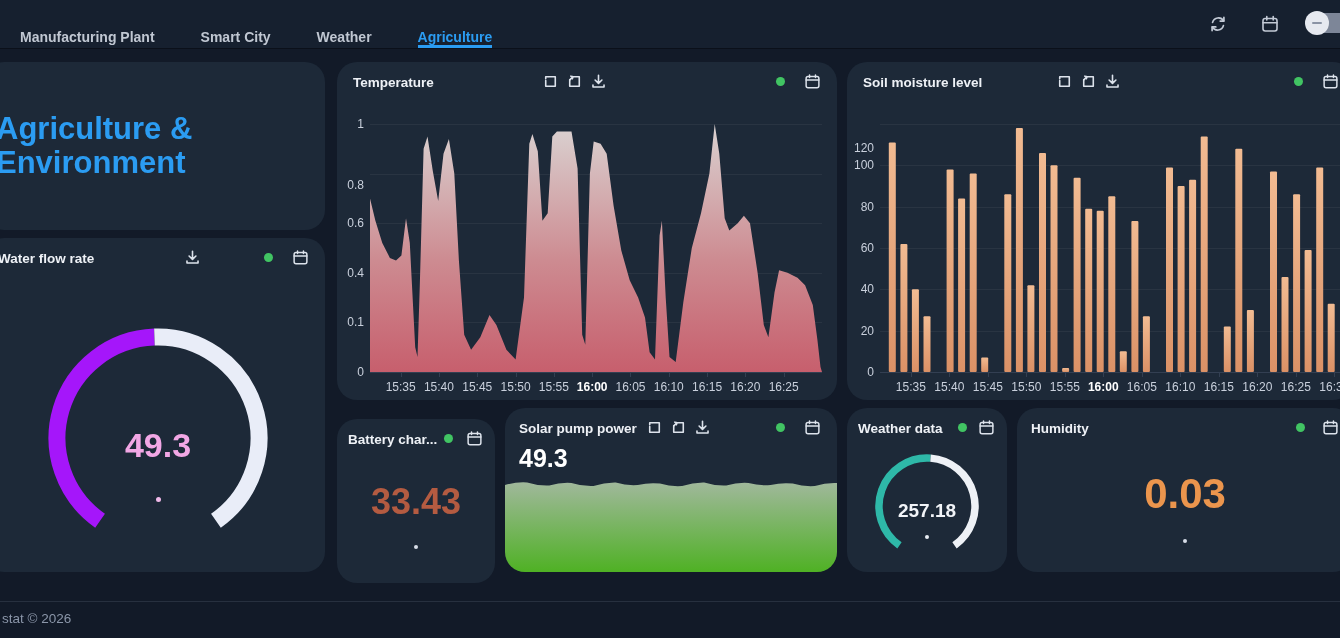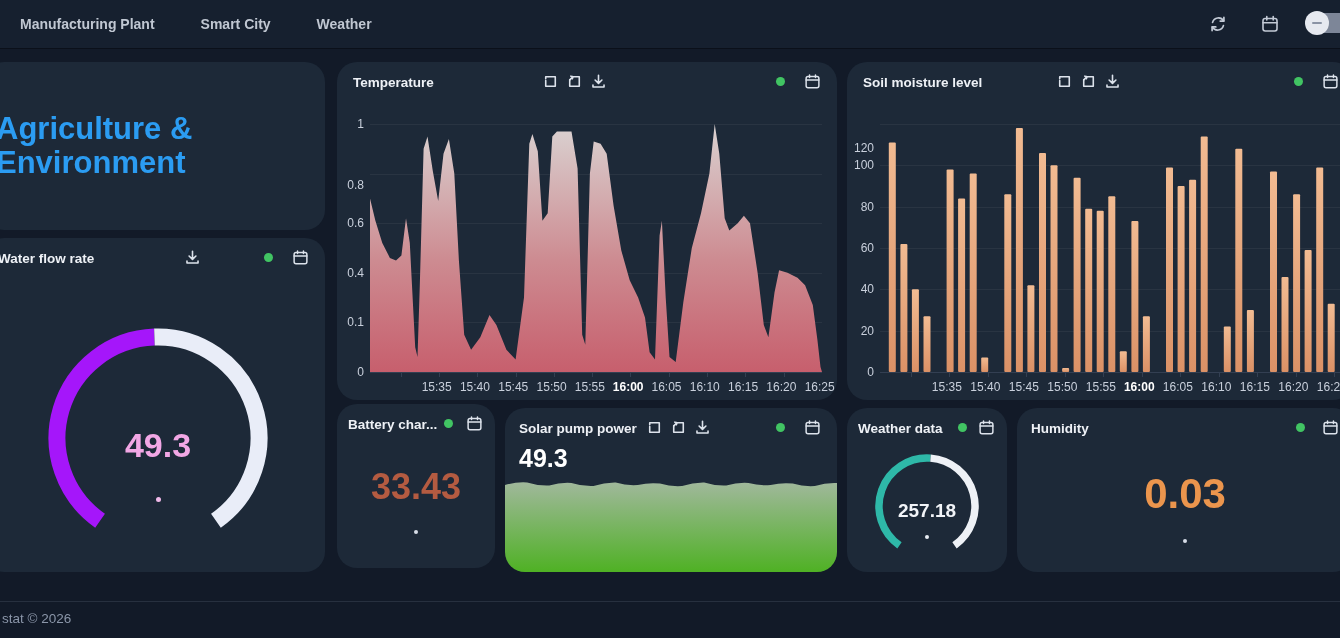--- a/index.html
+++ b/index.html
@@ -2,61 +2,61 @@
 <html><head>
 <meta charset="utf-8">
 <style>
   html,body{margin:0;padding:0;background:#121a28;}
   body{width:1340px;height:638px;position:relative;overflow:hidden;
        font-family:"Liberation Sans",sans-serif;color:#e8ecf2;}
 
   
   .navbar{position:absolute;left:0;top:0;width:100%;height:48px;background:#16202f;
           display:flex;align-items:stretch;box-shadow:0 1px 0 rgba(0,0,0,.35);}
-  .tabs{display:flex;align-items:center;padding-left:20px;gap:46px;}
+  .tabs{display:flex;align-items:flex-end;padding-left:20px;gap:46px;}
   .tab{display:flex;align-items:center;font-size:14px;font-weight:600;color:#c0c7d2;
        cursor:pointer;border-bottom:3px solid transparent;padding-top:3px;}
   .tab.active{color:#2b9cf2;border-bottom-color:#2b9cf2;}
   .nav-icon{width:20px;height:20px;color:#c3cad6;cursor:pointer;}
   .nav-icon svg{width:100%;height:100%;display:block;}
   .refresh-btn{position:absolute;right:112px;top:14px;}
   .caldr-btn{position:absolute;right:60px;top:14px;}
   .toggle{position:absolute;right:-14px;top:13px;width:46px;height:20px;border-radius:10px;
           background:#7d8698;cursor:pointer;}
   .toggle .knob{position:absolute;left:-3px;top:-2px;width:24px;height:24px;border-radius:50%;
           background:#e6e9f0;display:flex;align-items:center;justify-content:center;}
   .toggle .knob::after{content:"";width:10px;height:2.5px;background:#8a93a5;border-radius:2px;}
 
   
   .panel{position:absolute;background:#1d2938;border-radius:20px;overflow:hidden;}
   .p-title-card{left:-16px;top:62px;width:341px;height:168px;}
   .p-water{left:-16px;top:238px;width:341px;height:334px;}
   .p-temp{left:337px;top:62px;width:500px;height:338px;}
   .p-soil{left:847px;top:62px;width:506px;height:338px;}
-  .p-batt{left:337px;top:404px;width:158px;height:164px;}
+  .p-batt{left:337px;top:419px;width:158px;height:164px;}
   .p-solar{left:505px;top:408px;width:332px;height:164px;}
   .p-weather{left:847px;top:408px;width:160px;height:164px;}
   .p-humid{left:1017px;top:408px;width:336px;height:164px;}
 
   .big-title{position:absolute;left:12px;top:50%;transform:translateY(-50%);width:300px;
              font-size:31px;line-height:1.1;font-weight:700;color:#2b9cf2;}
 
   .phead{position:absolute;left:0;top:0;right:0;height:40px;}
   .ptitle{position:absolute;left:16px;top:13px;font-size:13.5px;font-weight:700;color:#eef1f6;white-space:nowrap;}
   .p-water .ptitle{left:14px;}
   .hicon{position:absolute;top:11px;width:17px;height:17px;color:#dde3ec;cursor:pointer;}
   .hicon svg{width:100%;height:100%;display:block;}
   .status-dot{position:absolute;top:15px;width:9px;height:9px;border-radius:50%;background:#41c463;}
   .cal-right{right:16px;}
   .dot-right{right:52px;}
 
   
   .axis-label{position:absolute;font-size:12px;color:#c9d0dc;}
   .y-label{width:30px;text-align:right;height:14px;line-height:14px;}
-  .x-label{width:44px;text-align:center;height:14px;line-height:14px;margin-left:36px;}
+  .x-label{width:44px;text-align:center;height:14px;line-height:14px;}
   .x-label.bold{color:#ffffff;font-weight:700;}
   .gridline{position:absolute;height:1px;background:rgba(255,255,255,.055);}
   .axisline{position:absolute;height:1px;background:#333f52;}
   .tickmark{position:absolute;width:1px;height:4px;background:#333f52;}
 
   .gauge-value{position:absolute;text-align:center;font-weight:700;}
   .mini-dot{position:absolute;border-radius:50%;}
 
   .stat-value{position:absolute;width:100%;text-align:center;font-weight:700;}
 
@@ -67,20 +67,21 @@
   .footer-text{position:absolute;left:2px;top:9px;font-size:13.5px;color:#8b96a9;}
 </style>
 </head>
 <body>
 
 <div class="navbar">
   <div class="tabs">
     <div class="tab">Manufacturing Plant</div>
     <div class="tab">Smart City</div>
     <div class="tab">Weather</div>
+    <div class="tab active">Agriculture</div>
   </div>
   <div class="nav-icon refresh-btn">
     <svg viewBox="0 0 20 20" fill="none" stroke="currentColor" stroke-width="1.7" stroke-linecap="round" stroke-linejoin="round">
       <path d="M4.6 8.4 A6 6 0 0 1 15.6 7.0"></path>
       <path d="M15.4 11.6 A6 6 0 0 1 4.4 13.0"></path>
       <path d="M15.9 3.4 v3.7 h-3.7"></path>
       <path d="M4.1 16.6 v-3.7 h3.7"></path>
     </svg>
   </div>
   <div class="nav-icon caldr-btn">

